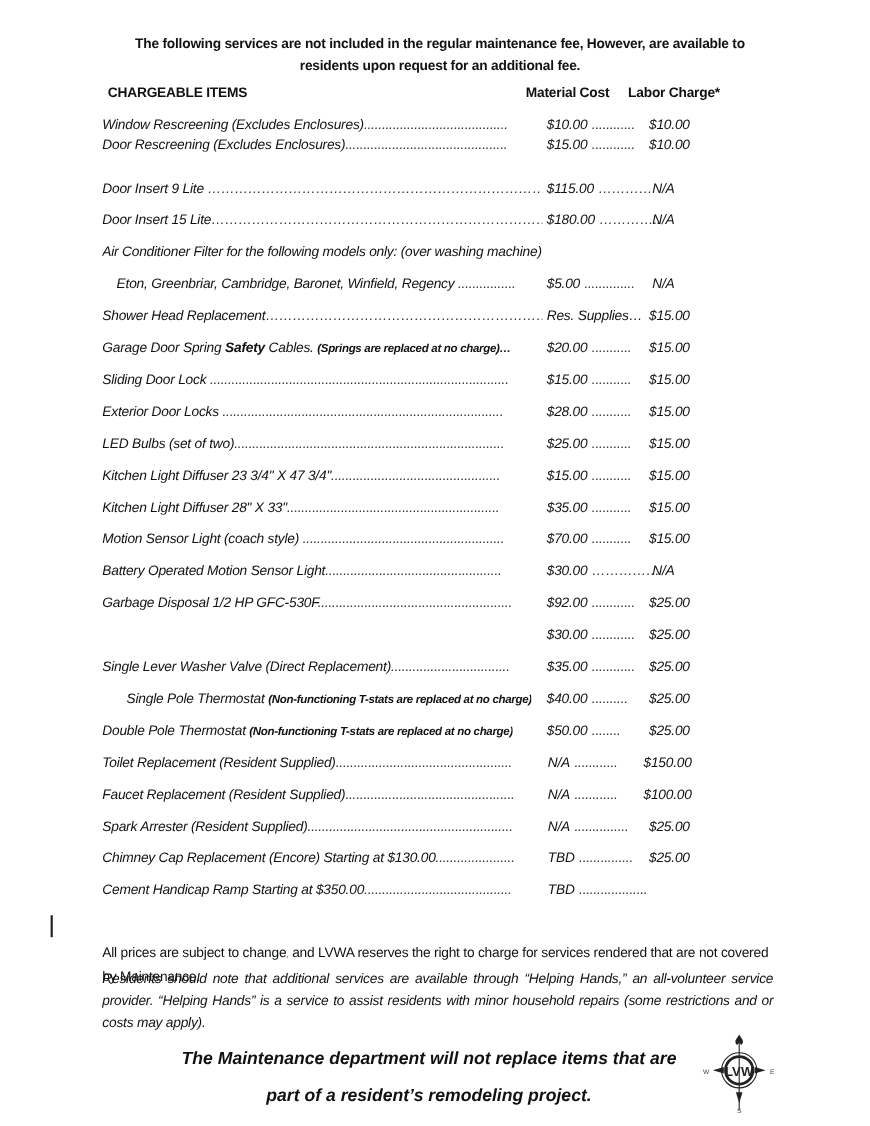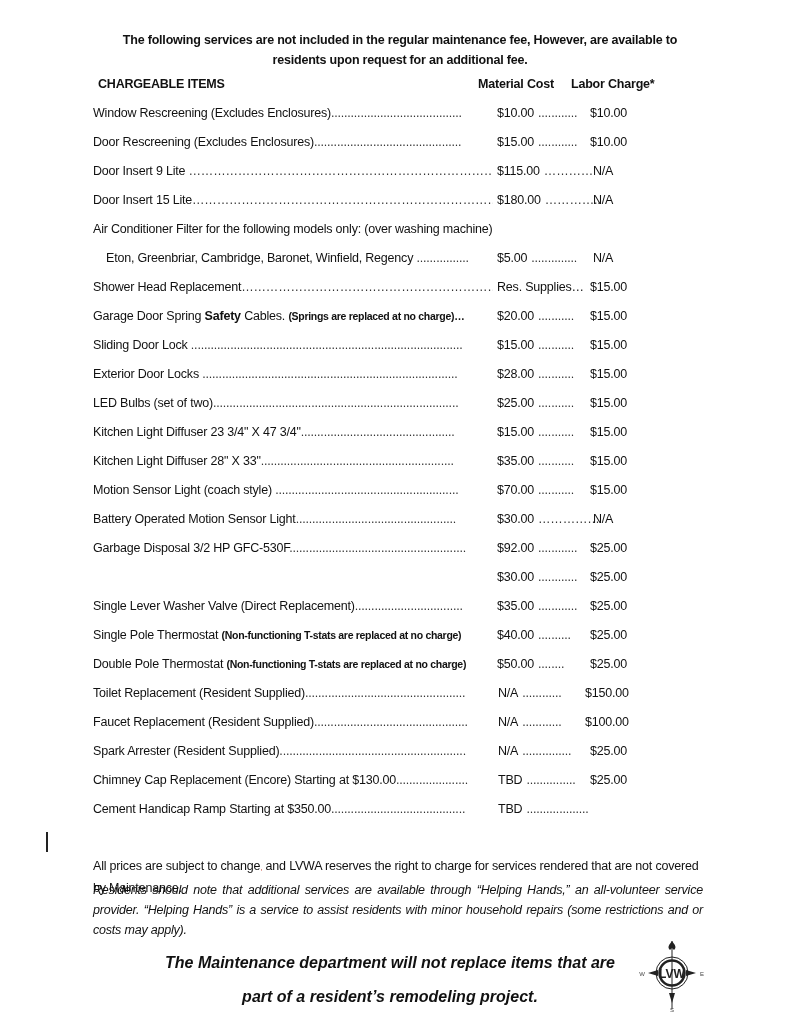--- a/index.html
+++ b/index.html
@@ -8,21 +8,21 @@
     font-family: "Liberation Sans", sans-serif; color: #111;
   }
   .intro {
     position: absolute; left: 95px; top: 30px; width: 610px;
     text-align: center; font-weight: bold; font-size: 12.5px; line-height: 20px;
     letter-spacing: -0.2px;
   }
   .hdr { position: absolute; top: 77px; font-weight: bold; font-size: 12.5px; letter-spacing: -0.2px; }
   .row {
     position: absolute; left: 93px; width: 580px; height: 18px;
-    font-size: 12.5px; white-space: nowrap; letter-spacing: -0.2px;
+    font-size: 12.5px; white-space: nowrap; letter-spacing: -0.2px; font-style: italic;
   }
   .row .d { position: absolute; left: 0; top: 0; }
   .row .m { position: absolute; top: 0; }
   .row .l { position: absolute; top: 0; }
   .row .dots { color: #333; }
   .small-b { font-weight: bold; font-size: 10.5px; letter-spacing: -0.3px; }
   .b { font-weight: bold; }
   .changebar { position: absolute; left: 46px; top: 832px; width: 1.5px; height: 20px; background: #222; }
   .p1 { position: absolute; left: 93px; top: 832px; width: 610px; font-size: 12.5px; line-height: 20px; letter-spacing: -0.2px; margin-top: 24px; }
   .p1 .redmark { color: #c0392b; font-size: 8px; }
@@ -44,21 +44,21 @@
 <div class="hdr" style="left:98px">CHARGEABLE ITEMS</div>
 <div class="hdr" style="left:478px">Material Cost</div>
 <div class="hdr" style="left:571px">Labor Charge*</div>
 
 <div id="rows">
     <div class="row" style="top: 106px;">
       <span class="d" style="max-width: 400px; overflow: hidden;"><span>Window Rescreening (Excludes Enclosures)</span><span class="dots">........................................</span></span>
       <span class="m" style="left: 404px;"><span>$10.00</span><span class="dots" style="margin-left: 4px;">............</span></span>
       <span class="l" style="left: 497px;">$10.00</span>
     </div>
-    <div class="row" style="top: 135px;">
+    <div class="row" style="top: 124px;">
       <span class="d" style="max-width: 400px; overflow: hidden;"><span>Door Rescreening (Excludes Enclosures)</span><span class="dots">.............................................</span></span>
       <span class="m" style="left: 404px;"><span>$15.00</span><span class="dots" style="margin-left: 4px;">............</span></span>
       <span class="l" style="left: 497px;">$10.00</span>
     </div>
     <div class="row" style="top: 164px;">
       <span class="d" style="max-width: 400px; overflow: hidden;"><span>Door Insert 9 Lite</span><span class="dots"> ……………………………………………………………………………</span></span>
       <span class="m" style="left: 404px;"><span>$115.00</span><span class="dots" style="margin-left: 4px;">…………</span></span>
       <span class="l" style="left: 500px;">N/A</span>
     </div>
     <div class="row" style="top: 193px;">
@@ -113,35 +113,35 @@
       <span class="d" style="max-width: 400px; overflow: hidden;"><span>Motion Sensor Light (coach style)</span><span class="dots"> ........................................................</span></span>
       <span class="m" style="left: 404px;"><span>$70.00</span><span class="dots" style="margin-left: 4px;">...........</span></span>
       <span class="l" style="left: 497px;">$15.00</span>
     </div>
     <div class="row" style="top: 512px;">
       <span class="d" style="max-width: 400px; overflow: hidden;"><span>Battery Operated Motion Sensor Light</span><span class="dots">.................................................</span></span>
       <span class="m" style="left: 404px;"><span>$30.00</span><span class="dots" style="margin-left: 4px;">……………</span></span>
       <span class="l" style="left: 500px;">N/A</span>
     </div>
     <div class="row" style="top: 541px;">
-      <span class="d" style="max-width: 400px; overflow: hidden;"><span>Garbage Disposal 3/2 HP GFC-530F</span><span class="dots">......................................................</span></span>
+      <span class="d" style="max-width: 400px; overflow: hidden;"><span>Garbage Disposal 1/2 HP GFC-530F</span><span class="dots">......................................................</span></span>
       <span class="m" style="left: 404px;"><span>$92.00</span><span class="dots" style="margin-left: 4px;">............</span></span>
       <span class="l" style="left: 497px;">$25.00</span>
     </div>
     <div class="row" style="top: 570px;">
       <span class="m" style="left: 404px;"><span>$30.00</span><span class="dots" style="margin-left: 4px;">............</span></span>
       <span class="l" style="left: 497px;">$25.00</span>
     </div>
     <div class="row" style="top: 599px;">
       <span class="d" style="max-width: 400px; overflow: hidden;"><span>Single Lever Washer Valve (Direct Replacement)</span><span class="dots">.................................</span></span>
       <span class="m" style="left: 404px;"><span>$35.00</span><span class="dots" style="margin-left: 4px;">............</span></span>
       <span class="l" style="left: 497px;">$25.00</span>
     </div>
     <div class="row" style="top: 628px;">
-      <span class="d" style="max-width: 400px; overflow: hidden;"><span>Single Pole Thermostat </span><span class="small-b">(Non-functioning T-stats are replaced at no charge)</span></span>
+      <span class="d" style="max-width: 400px; overflow: hidden; margin-left: 22px;"><span>Single Pole Thermostat </span><span class="small-b">(Non-functioning T-stats are replaced at no charge)</span></span>
       <span class="m" style="left: 404px;"><span>$40.00</span><span class="dots" style="margin-left: 4px;">..........</span></span>
       <span class="l" style="left: 497px;">$25.00</span>
     </div>
     <div class="row" style="top: 657px;">
       <span class="d" style="max-width: 400px; overflow: hidden;"><span>Double Pole Thermostat </span><span class="small-b">(Non-functioning T-stats are replaced at no charge)</span></span>
       <span class="m" style="left: 404px;"><span>$50.00</span><span class="dots" style="margin-left: 4px;">........</span></span>
       <span class="l" style="left: 497px;">$25.00</span>
     </div>
     <div class="row" style="top: 686px;">
       <span class="d" style="max-width: 400px; overflow: hidden;"><span>Toilet Replacement (Resident Supplied)</span><span class="dots">.................................................</span></span>

